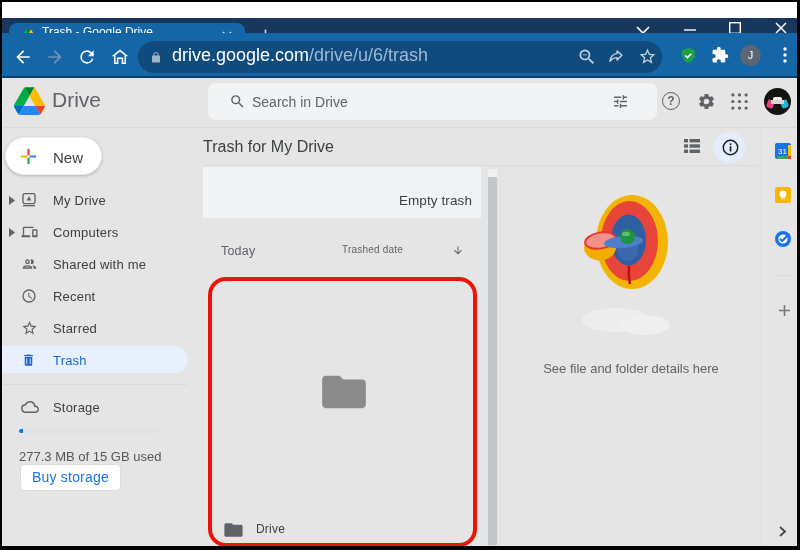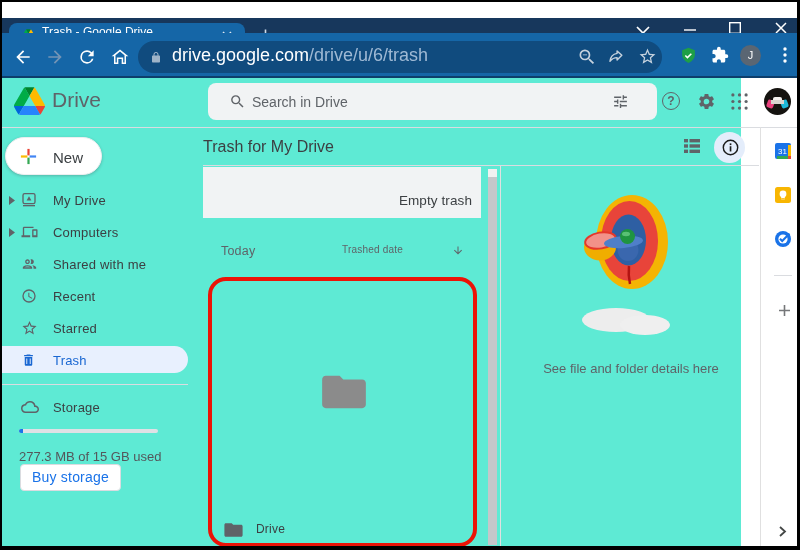--- a/index.html
+++ b/index.html
@@ -4,21 +4,21 @@
 <style>
 * { margin:0; padding:0; box-sizing:border-box; }
 html,body { width:800px; height:550px; overflow:hidden; background:#000; }
 body { font-family:"Liberation Sans", sans-serif; position:relative; }
 .abs { position:absolute; }
 #win { position:absolute; left:2px; top:2px; width:795px; height:544px; background:#fff; overflow:hidden; }
 #titlebar { position:absolute; left:0; top:16px; width:795px; height:31px; background:#17375c;text-align:right; }
 #tab { position:absolute; left:7px; top:5px; width:236px; height:26px; background:#1566a7; border-radius:8px 8px 0 0; }
 #toolbar { position:absolute; left:0; top:31px; width:795px; height:43px; background:#1566a7; }
 #toolbarline { position:absolute; left:0; top:74px; width:795px; height:2px; background:#0d3e6b; }
-#page { position:absolute; left:0; top:76px; width:739px; height:468px; background:#5eead4; }
+#page { position:absolute; left:0; top:76px; width:795px; height:468px; background:#e5e5e5; }
 #pill { position:absolute; left:136px; top:8px; width:524px; height:32px; border-radius:16px; background:#104b7e; }
 svg { display:block; }
 #sidebar .row { position:absolute; left:0; width:196px; height:28px; }
 #sidebar .lbl { position:absolute; left:51px; top:50%; transform:translateY(-50%); font-size:13px; font-weight:normal; color:#3c4043; letter-spacing:.2px; }
 #sidebar .ic { position:absolute; left:19px; top:50%; transform:translateY(-50%); }
 </style>
 </head>
 <body>
 <div id="win">
 

